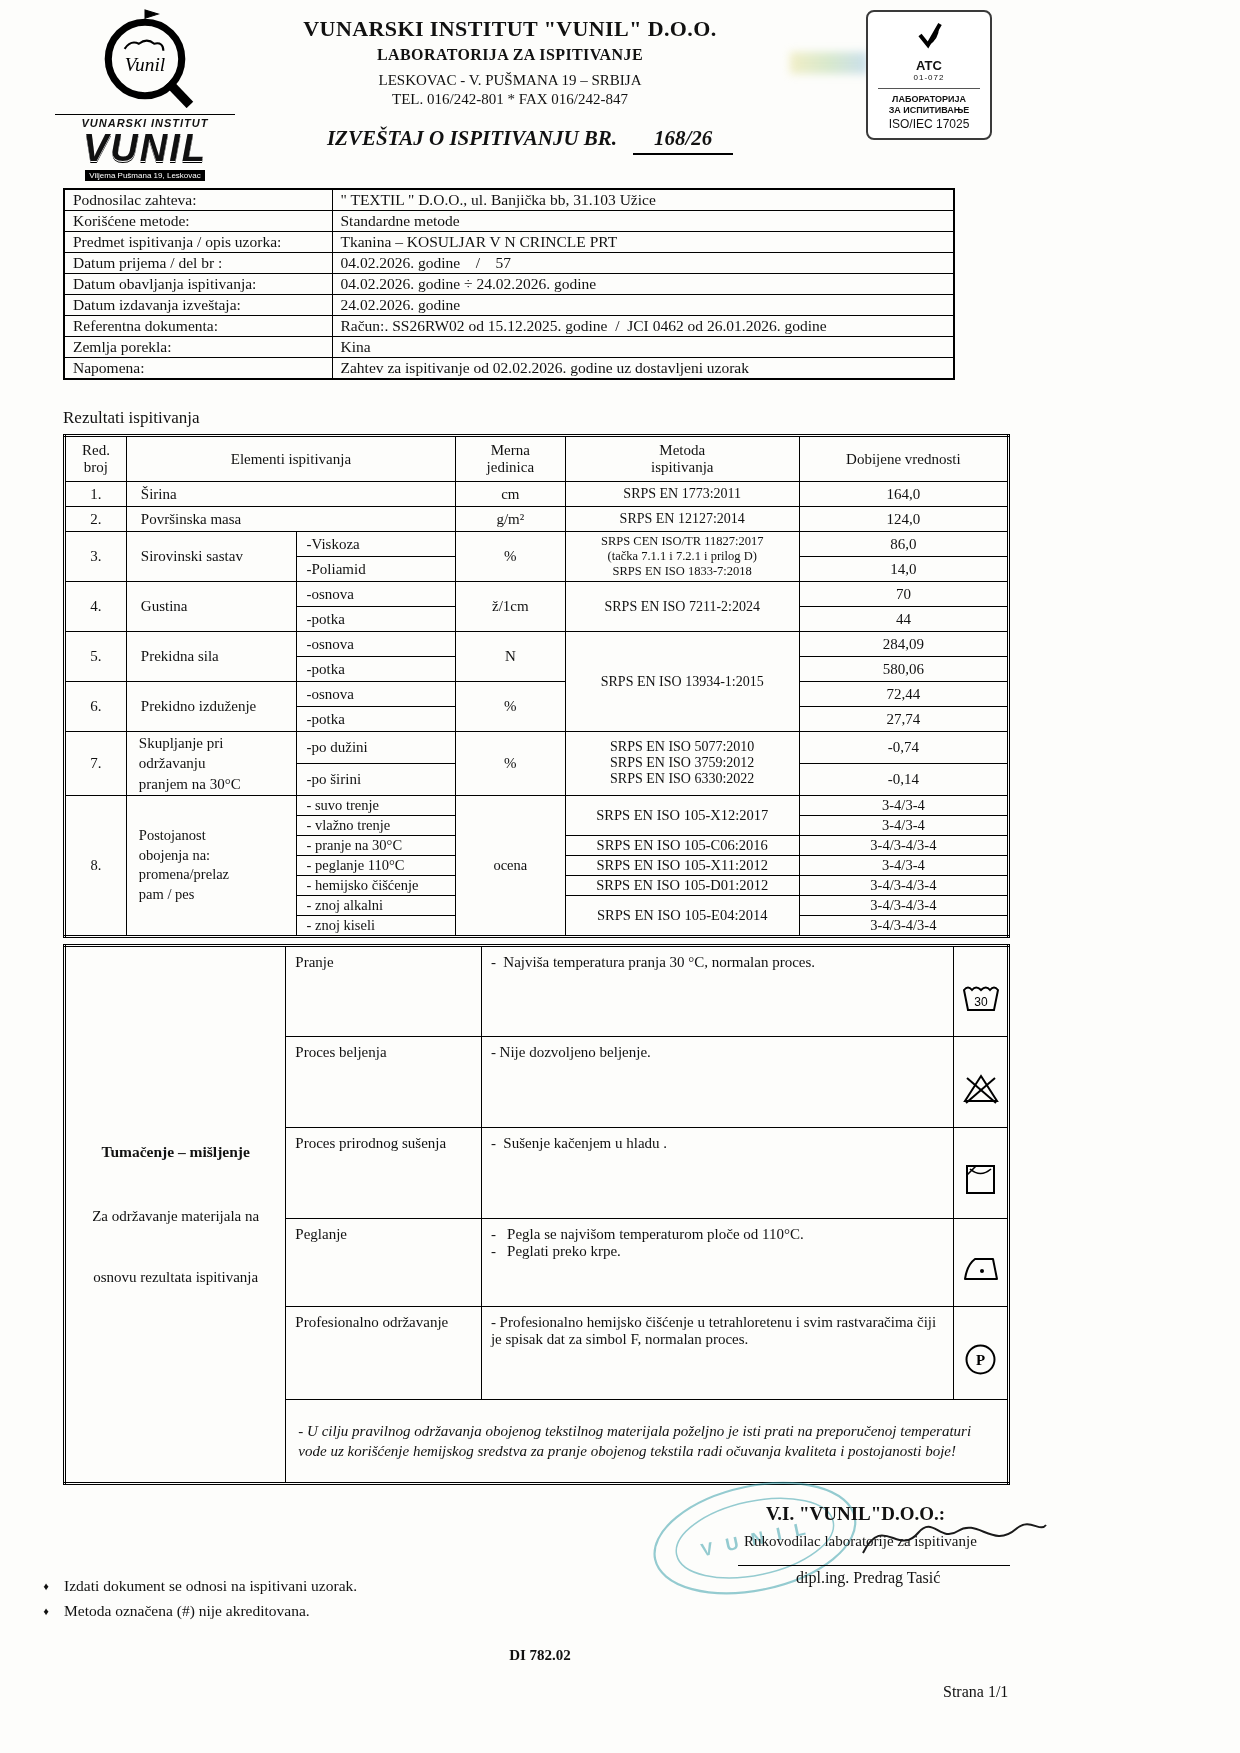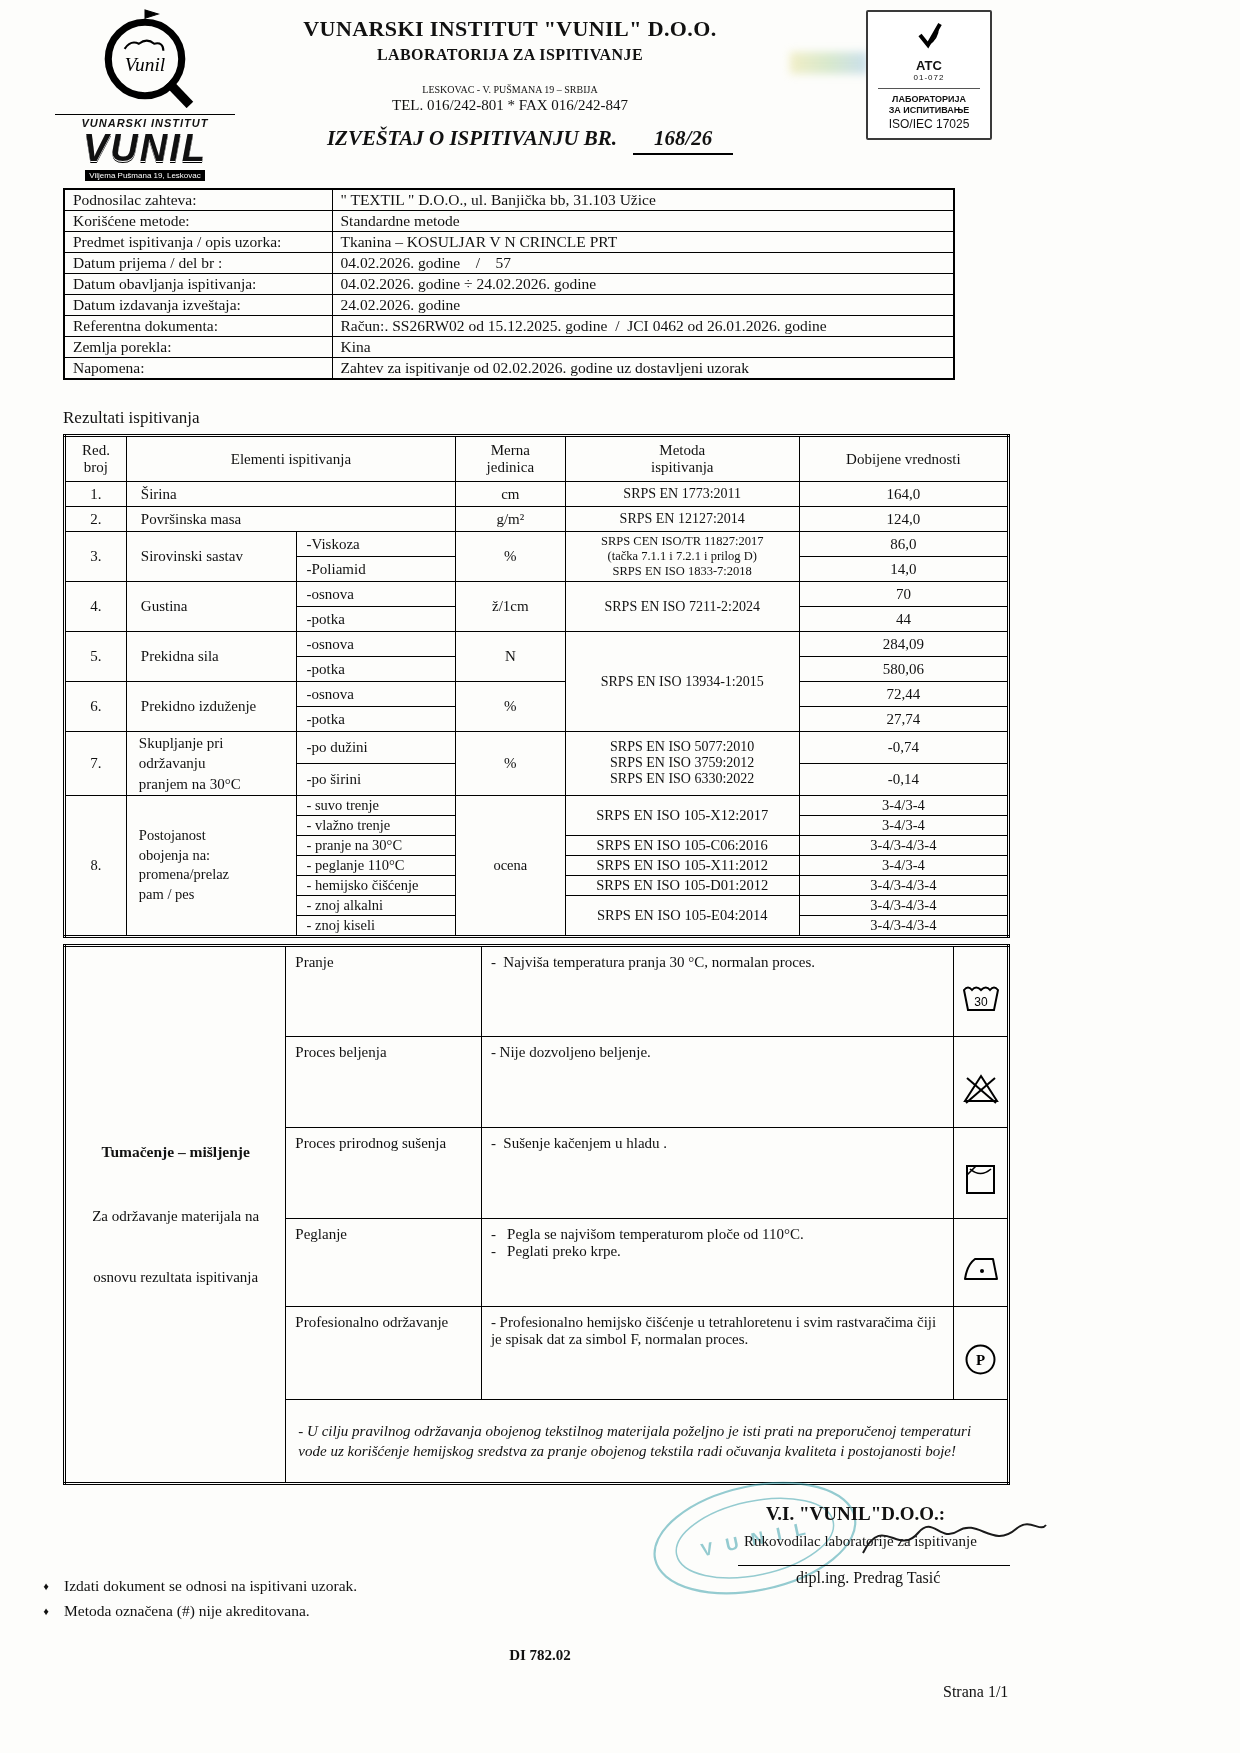--- a/index.html
+++ b/index.html
@@ -14,30 +14,30 @@
     font-family: "Liberation Sans", sans-serif; }
   .logo-toplabel { font-size: 11px; font-weight: bold; font-style: italic; letter-spacing: 1px;
     border-top: 1.5px solid #000; padding-top: 2px; margin-top: 2px; }
   .logo-vunil { font-size: 38px; font-weight: 900; font-style: italic; letter-spacing: 2px; line-height: 1.05;
     text-shadow: 0 1px 0 #fff, 0 2px 0 #000; }
   .logo-addr { background: #000; color: #fff; font-size: 8px; padding: 1px 4px; width: fit-content; margin: 1px auto 0; }
 
   .head-center { position: absolute; left: 240px; top: 16px; width: 540px; text-align: center; }
   .inst { font-size: 22px; font-weight: bold; letter-spacing: .4px; }
   .lab  { font-size: 16px; font-weight: bold; margin-top: 4px; letter-spacing: .4px; }
-  .addr { font-size: 10px; margin-top: 20px; }
+  .addr { font-size: 15px; margin-top: 8px; }
   .tel  { font-size: 15px; margin-top: 2px; }
 
   .report-title { position: absolute; left: 240px; top: 126px; width: 580px; text-align: center;
     font-size: 21px; font-weight: bold; font-style: italic; }
   .report-no { display: inline-block; min-width: 100px; border-bottom: 2px solid #000;
     padding: 0 16px 2px; margin-left: 16px; }
 
   .atc-box { position: absolute; left: 866px; top: 10px; width: 126px; border: 2px solid #3a3a3a;
-    border-radius: 2px; padding: 8px 4px 7px; text-align: center; font-family: "Liberation Sans", sans-serif; background:#fff; }
+    border-radius: 8px; padding: 8px 4px 7px; text-align: center; font-family: "Liberation Sans", sans-serif; background:#fff; }
   .atc-label { font-weight: bold; font-size: 13px; margin-top: 2px; }
   .atc-code { font-size: 8px; letter-spacing: 1px; }
   .atc-div { border-top: 1px solid #555; margin: 6px 6px 5px; }
   .atc-line { font-size: 9px; font-weight: bold; line-height: 1.25; }
   .atc-iso { font-size: 12px; margin-top: 0; }
   .artifact { position:absolute; left:790px; top:52px; width:78px; height:22px; opacity:.55;
     background: linear-gradient(90deg,#e8e29b,#b9d8a7,#9fc7e0); filter: blur(4px); }
 
   
   main { padding: 188px 0 0 63px; width: 1073px; }

